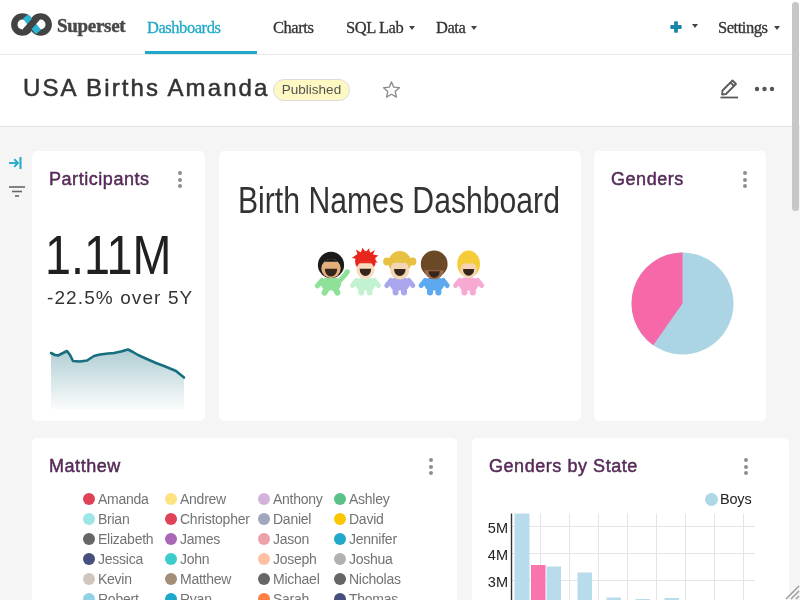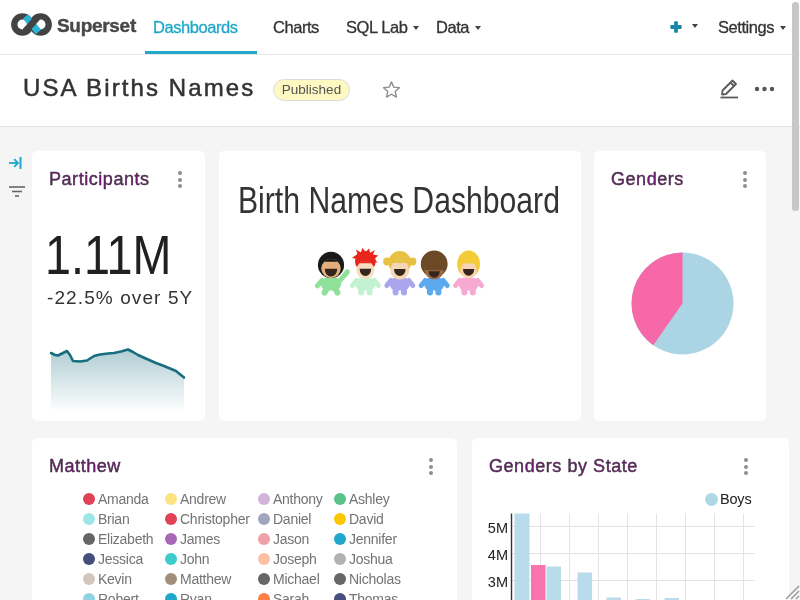--- a/index.html
+++ b/index.html
@@ -1,19 +1,19 @@
 <!DOCTYPE html>
 <html><head>
 <meta charset="utf-8">
 <style>
 * { margin:0; padding:0; box-sizing:border-box; }
 svg { display:block; }
 html,body { width:800px; height:600px; overflow:hidden; font-family:"Liberation Sans",sans-serif; background:#F5F5F5; }
 .abs { position:absolute; }
-#nav { position:absolute; left:0; top:0; width:800px; height:55px; background:#fff; border-bottom:1px solid #E8E8E8; }
+#nav { position:absolute; left:0; top:0; width:800px; height:55px; background:#fff; border-bottom:1px solid #E8E8E8;font-family:Liberation Serif, serif; }
 #hdr { position:absolute; left:0; top:55px; width:800px; height:72px; background:#fff; border-bottom:1px solid #E2E2E2; }
 .card { position:absolute; background:#fff; border-radius:5px; }
 .ctitle { position:absolute; left:17px; top:18px; font-size:18px; font-weight:400; letter-spacing:0.55px; color:#701a75; -webkit-text-stroke:0.45px #333; }
 .kebab { position:absolute; top:20px; }
 .kebab div { width:4px; height:4px; border-radius:50%; background:#8A8F93; margin:0 auto 2.5px; }
 .navitem { position:absolute; top:18px; font-size:16.5px; letter-spacing:-0.45px; color:#333; -webkit-text-stroke:0.3px currentColor; }
 .caret { display:inline-block; width:0; height:0; border-left:3.6px solid transparent; border-right:3.6px solid transparent; border-top:4.6px solid #444; vertical-align:middle; margin-left:6px; margin-top:-2px; }
 .ldot { display:inline-block; width:12px; height:12px; border-radius:50%; margin-right:3px; vertical-align:-1.5px; }
 .lrow { height:20px; line-height:20px; font-size:14px; letter-spacing:-0.25px; color:#737373; white-space:nowrap; }
 </style>
@@ -21,35 +21,35 @@
 <body>
 
 <div id="nav">
   <svg class="abs" style="left:11px;top:13px" width="41" height="23" viewBox="0 0 41 23">
     <circle cx="11.4" cy="11.5" r="8.1" fill="none" stroke="#434343" stroke-width="6.4"></circle>
     <circle cx="29.6" cy="11.5" r="8.1" fill="none" stroke="#434343" stroke-width="6.4"></circle>
     <line x1="14.5" y1="3.5" x2="27.5" y2="19" stroke="#2CB4D6" stroke-width="7"></line>
     <line x1="14" y1="18.5" x2="26.5" y2="4.5" stroke="#434343" stroke-width="6.5"></line>
   </svg>
   <div class="abs" style="left:57px;top:15px;font-size:19px;font-weight:700;color:#484848;letter-spacing:-0.3px;-webkit-text-stroke:0.4px #484848">Superset</div>
-  <div class="navitem" style="left:153px;color:#1FA8C9">Dashboards</div>
+  <div class="navitem" style="left:147px;color:#1FA8C9">Dashboards</div>
   <div class="navitem" style="left:273px">Charts</div>
   <div class="navitem" style="left:346px">SQL Lab<span class="caret"></span></div>
   <div class="navitem" style="left:436px">Data<span class="caret"></span></div>
   <div class="abs" style="left:145px;top:51px;width:112px;height:3px;background:#1FA8C9"></div>
   <svg class="abs" style="left:670px;top:21px" width="12" height="12" viewBox="0 0 12 12">
     <rect x="0.3" y="4.1" width="11.4" height="3.8" rx="0.8" fill="#1A87A8"></rect>
     <rect x="4.1" y="0.3" width="3.8" height="11.4" rx="0.8" fill="#1A87A8"></rect>
   </svg>
   <span class="caret abs" style="left:686px;top:26px"></span>
   <div class="navitem" style="left:718px">Settings<span class="caret"></span></div>
 </div>
 
 <div id="hdr">
-  <div class="abs" style="left:23px;top:19px;font-size:24px;color:#333;letter-spacing:2.1px;-webkit-text-stroke:0.5px #333">USA Births Names</div>
+  <div class="abs" style="left:23px;top:19px;font-size:24px;color:#333;letter-spacing:2.1px;-webkit-text-stroke:0.5px #333">USA Births Amanda</div>
   <div class="abs" style="left:273px;top:23.5px;width:77px;height:22px;background:#fef9c3;border:1px solid #DCDCDC;border-radius:11px;font-size:13.5px;color:#525252;text-align:center;line-height:20px">Published</div>
   <svg class="abs" style="left:382px;top:25px" width="19" height="19" viewBox="0 0 24 24">
     <path d="M12 2.5 L14.9 9 L22 9.8 L16.7 14.6 L18.2 21.6 L12 18 L5.8 21.6 L7.3 14.6 L2 9.8 L9.1 9 Z" fill="none" stroke="#8C8C8C" stroke-width="1.7" stroke-linejoin="round"></path>
   </svg>
   <svg class="abs" style="left:718px;top:20px" width="24" height="24" viewBox="0 0 24 24">
     <path d="M4.5 15.5 L14.5 5.5 L18 9 L8 19 L4 19.5 Z M12.5 7.5 L16 11" fill="none" stroke="#5A5A5A" stroke-width="1.8" stroke-linejoin="round"></path>
     <line x1="2.5" y1="22.5" x2="20" y2="22.5" stroke="#5A5A5A" stroke-width="1.8"></line>
   </svg>
   <div class="abs" style="left:754px;top:31px;width:22px;height:6px">
     <svg width="22" height="6">

